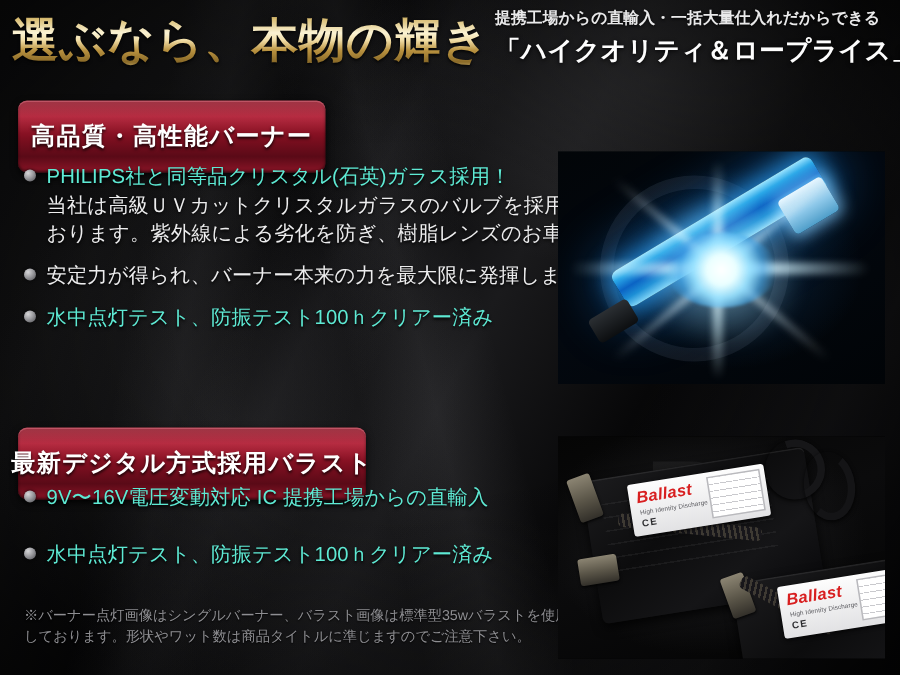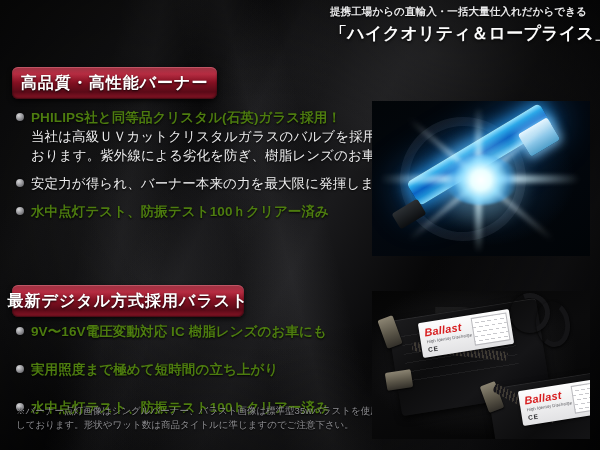--- a/index.html
+++ b/index.html
@@ -52,21 +52,21 @@
     font-size:10.5px; color:#e9e9ea; font-weight:bold; letter-spacing:.1px;
     text-shadow:0 1px 2px rgba(0,0,0,.95); white-space:nowrap;
   }
   .tagline-big {
     font-size:17px; color:#fdfdfd; font-weight:bold; letter-spacing:.3px;
     margin-top:3px; text-shadow:0 1px 3px rgba(0,0,0,.95); white-space:nowrap;
   }
 
   
   .banner {
-    position:absolute; height:32px; border-radius:6px;
+    position:absolute; height:48px; border-radius:6px;
     background:linear-gradient(180deg,#8e1426 0%,#b01b32 22%,#7e0f20 52%,#5a0a17 78%,#8c1527 100%);
     box-shadow:inset 0 1px 0 rgba(255,130,150,.35), inset 0 -1px 2px rgba(0,0,0,.6), 0 2px 5px rgba(0,0,0,.75);
     display:flex; align-items:center; justify-content:center;
   }
   .banner::after {
     content:""; position:absolute; left:0; right:0; top:0; height:46%;
     border-radius:6px 6px 0 0;
     background:linear-gradient(180deg, rgba(255,255,255,.14), rgba(255,255,255,0));
     pointer-events:none;
   }
@@ -84,21 +84,21 @@
   #bullets2 { top:322px; width:330px; }
   .bullet-item { display:flex; align-items:flex-start; margin-bottom:9px; }
   .bullet-dot {
     flex:0 0 auto; width:8px; height:8px; border-radius:50%;
     margin:5px 7px 0 2px;
     background:radial-gradient(circle at 34% 30%, #d6d6d8 0%, #9a9a9e 45%, #4a4a4e 100%);
     box-shadow:0 0 2px rgba(0,0,0,.8);
   }
   .bullet-lines { flex:1 1 auto; }
   .bline {
-    font-size:13.5px; color:#4d7c0f; font-weight:bold;
+    font-size:13.5px; color:#5eead4; font-weight:normal;
     line-height:19px; letter-spacing:.1px; white-space:nowrap;
     text-shadow:0 1px 2px rgba(0,0,0,.95);
   }
   .bline.sub { font-weight:normal; color:#ededee; }
   #bullets2 .bullet-item { margin-bottom:19px; }
 
   
   .fineprint { position:absolute; left:16px; top:404px; width:340px; }
   .fp-line {
     font-size:9.5px; color:#8e8e92; line-height:14px;
@@ -246,20 +246,21 @@
 </head>
 <body>
 
 <div id="stage">
 
   <div class="bg-base"></div>
   <div class="bg-fold"></div>
   <div class="bg-vignette"></div>
 
   <div class="header">
+    <div class="main-title">選ぶなら、本物の輝き</div>
     <div class="tagline-wrap">
       <div class="tagline-small">提携工場からの直輸入・一括大量仕入れだからできる</div>
       <div class="tagline-big">「ハイクオリティ＆ロープライス」</div>
     </div>
   </div>
 
   <div class="banner" id="banner1">
     <span class="banner-label">高品質・高性能バーナー</span>
   </div>
 
@@ -287,27 +288,21 @@
   </div>
 
   <div class="banner" id="banner2">
     <span class="banner-label">最新デジタル方式採用バラスト</span>
   </div>
 
   <div class="bullets" id="bullets2">
     <div class="bullet-item">
       <div class="bullet-dot"></div>
       <div class="bullet-lines">
-        <div class="bline">9V〜16V電圧変動対応 IC 樹脂レンズのお車にも</div>
-      </div>
-    </div>
-    <div class="bullet-item">
-      <div class="bullet-dot"></div>
-      <div class="bullet-lines">
-        <div class="bline">実用照度まで極めて短時間の立ち上がり</div>
+        <div class="bline">9V〜16V電圧変動対応 IC 提携工場からの直輸入</div>
       </div>
     </div>
     <div class="bullet-item">
       <div class="bullet-dot"></div>
       <div class="bullet-lines">
         <div class="bline">水中点灯テスト、防振テスト100ｈクリアー済み</div>
       </div>
     </div>
   </div>
 

